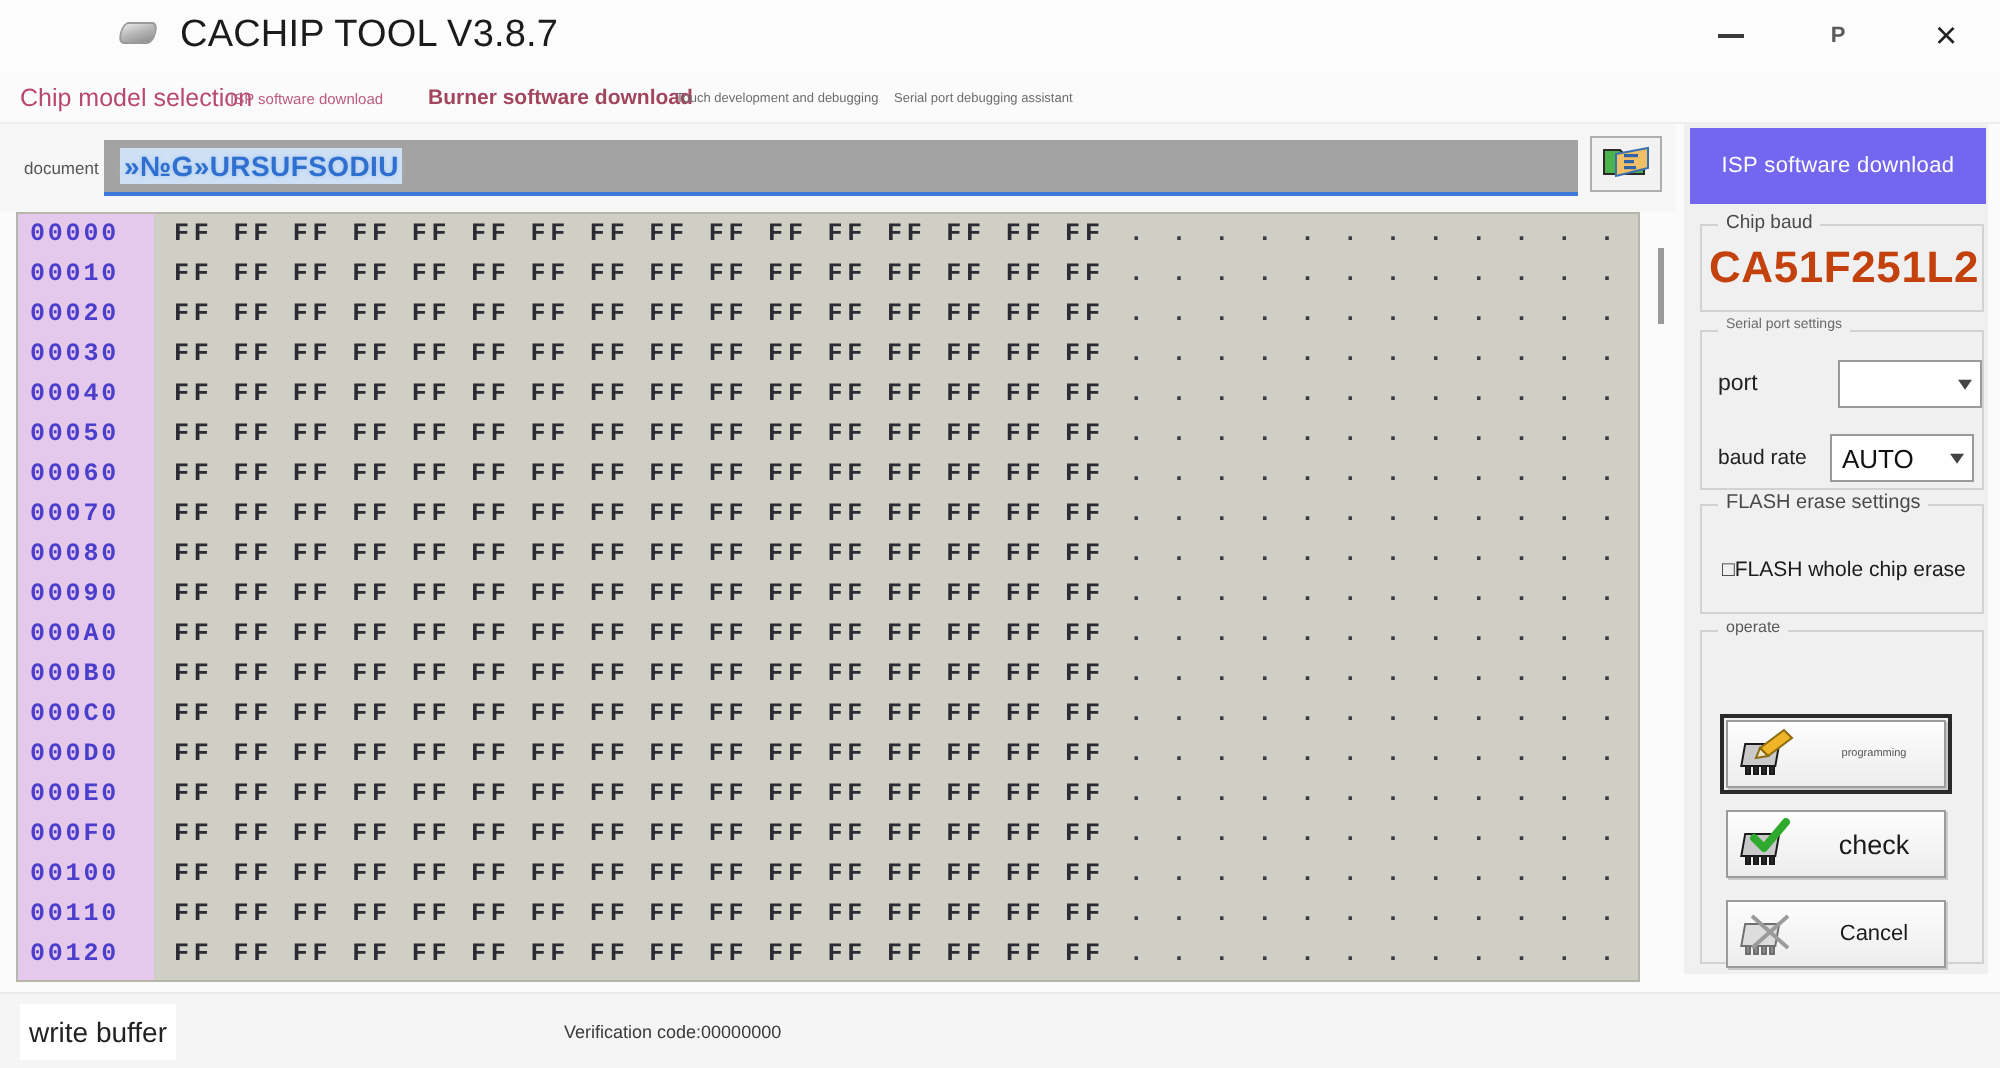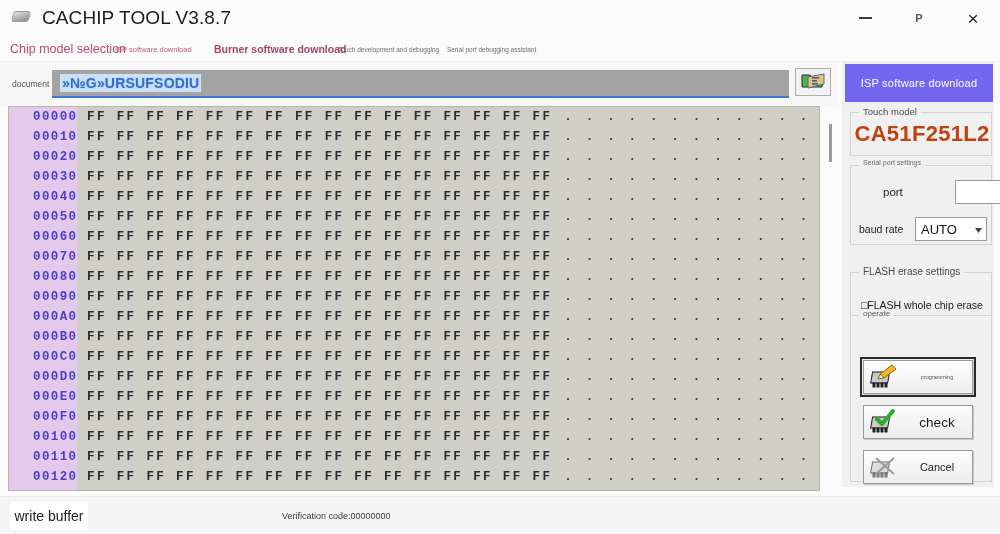--- a/index.html
+++ b/index.html
@@ -12,21 +12,21 @@
   #app {
     position: relative;
     width: 1000px; height: 534px;
     background: #fbfbfb;
   }
 
   
   .titlebar {
     position: absolute; left: 0; top: 0; width: 1000px; height: 36px;
     background: #fcfcfc;
-    display: flex; align-items: center;
+    display: flex; align-items: center; padding-left: 48px;
   }
   .titlebar .app-icon {
     margin-left: 12px; margin-right: 10px;
     width: 20px; height: 14px; position: relative;
   }
   .chipglyph {
     width: 18px; height: 11px;
     background: linear-gradient(160deg,#e8e8e8 0%,#b9b9b9 45%,#8d8d8d 100%);
     border-radius: 3px / 5px;
     border: 1px solid #9a9a9a;
@@ -118,21 +118,21 @@
     height: 20px; line-height: 20px;
     white-space: nowrap;
     font-family: "Liberation Mono", monospace;
     font-size: 12.5px;
   }
   .addr {
     display: inline-block; width: 68px;
     background: #e4c9ec;
     color: #4a3ecb;
     font-weight: 700; letter-spacing: 1.4px;
-    padding-left: 24px;
+    padding-left: 6px;
     font-family: "Liberation Mono", monospace;
   }
   .bytes {
     color: #2b2b33; letter-spacing: 2.4px; font-weight: 700;
     margin-left: 10px;
     font-family: "Liberation Mono", monospace;
     text-align: right;
   }
   .ascii {
     color: #3a3a42; letter-spacing: 3.2px; font-weight: 700;
@@ -185,21 +185,21 @@
   .grp-serial .legend { font-size: 7px; color:#6a6a6a; }
   .srow { position:absolute; left:8px; display:flex; align-items:center; }
   .srow .slbl { font-size: 11.5px; color:#222; }
   .sel {
     width: 72px; height: 24px; background:#fff; border:1px solid #9a9a9a;
     display:flex; align-items:center; justify-content:space-between;
     padding: 0 5px; font-size: 13px; color:#111;
   }
   .chev { font-size: 10px; color:#444; transform: scaleX(1.4); }
 
-  .grp-flash { left: 850px; top: 252px; width: 142px; height: 55px; margin-top: 20px; }
+  .grp-flash { left: 850px; top: 252px; width: 142px; height: 55px; }
   .grp-flash .legend { font-size: 10px; }
   .flashchk {
     position: absolute; left: 10px; top: 26px;
     font-size: 10.5px; color:#1b1b1b;
   }
 
   .grp-operate { left: 850px; top: 315px; width: 142px; height: 167px; }
   .grp-operate .legend { font-size: 8px; color:#5a5a5a; }
 
   .opbtn {
@@ -320,28 +320,28 @@
   <div class="hexscroll">
       <div class="thumb"></div>
     </div>
 
   <div class="rightpanel"></div>
   <div class="ispbtn">
     <span>ISP software download</span>
   </div>
 
   <div class="group grp-chip">
-    <span class="legend">Touch model</span>
+    <span class="legend">Chip baud</span>
     <div class="chipmodel">CA51F251L2</div>
   </div>
 
   <div class="group grp-serial">
     <span class="legend">Serial port settings</span>
     <div class="srow" style="top:14px;">
-      <span class="slbl" style="width:72px;margin-left:24px;">port</span>
+      <span class="slbl" style="width:60px;">port</span>
       <div class="sel">
         <span></span>
         <span class="chev">▾</span>
       </div>
     </div>
     <div class="srow" style="top:51px;">
       <span class="slbl" style="width:56px;font-size:10.5px;">baud rate</span>
       <div class="sel">
         <span>AUTO</span>
         <span class="chev">▾</span>

